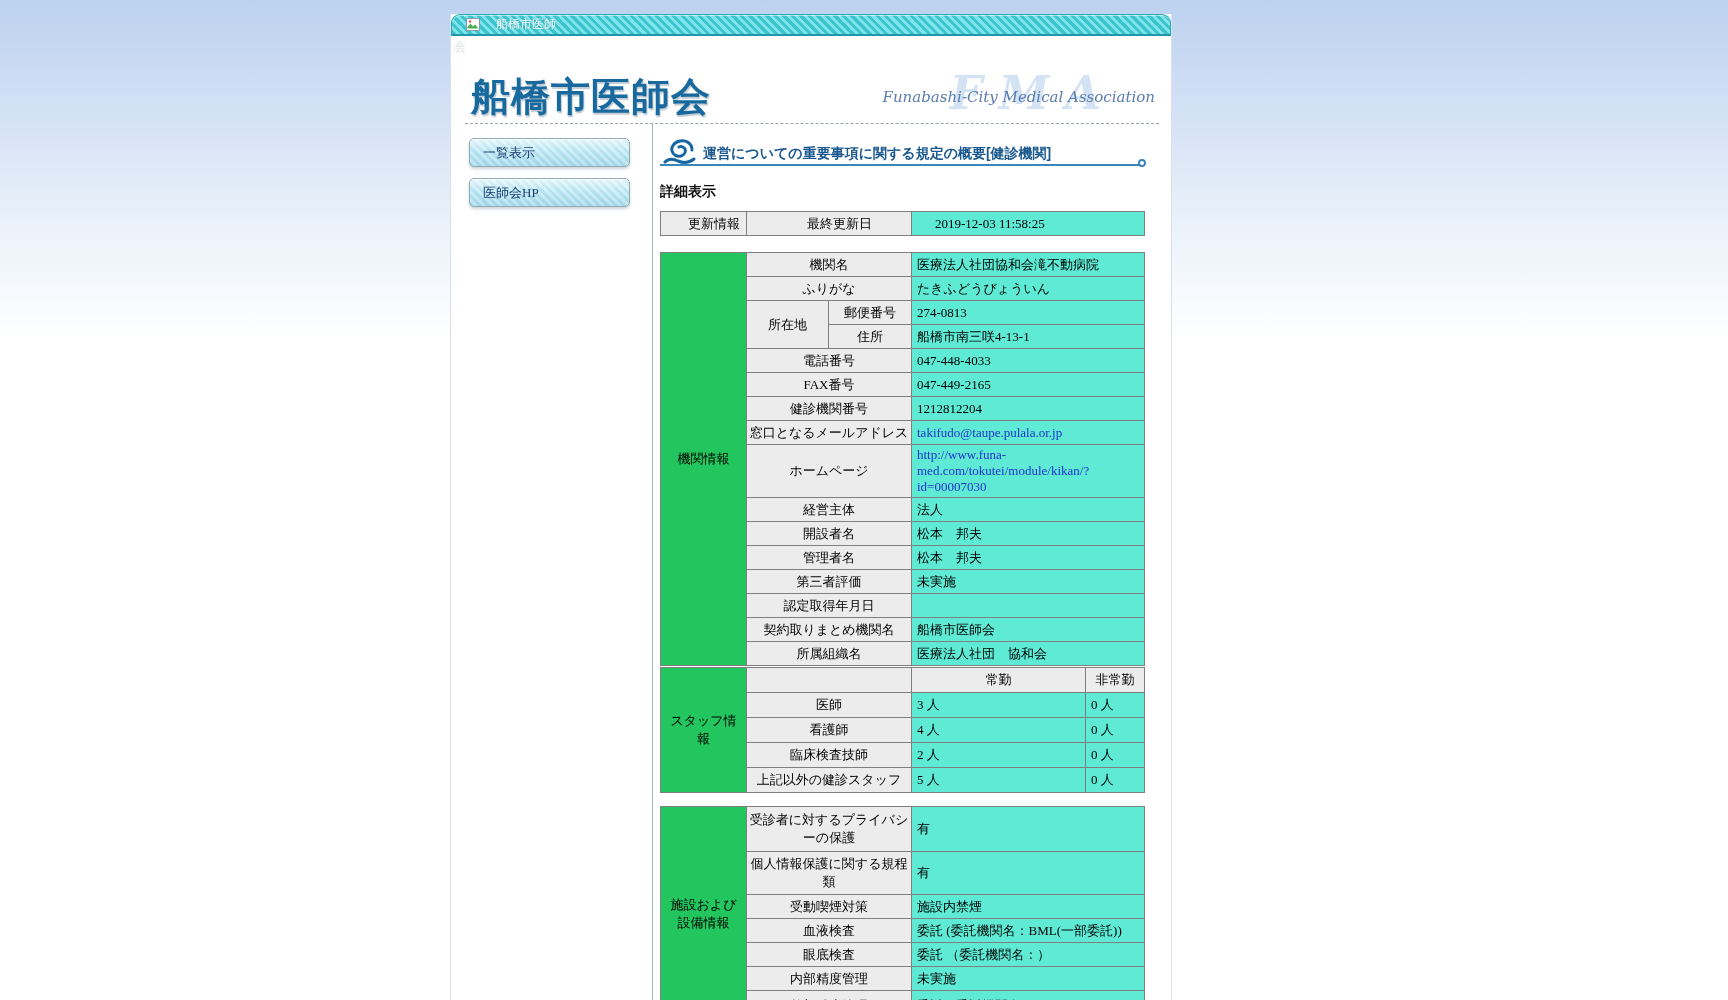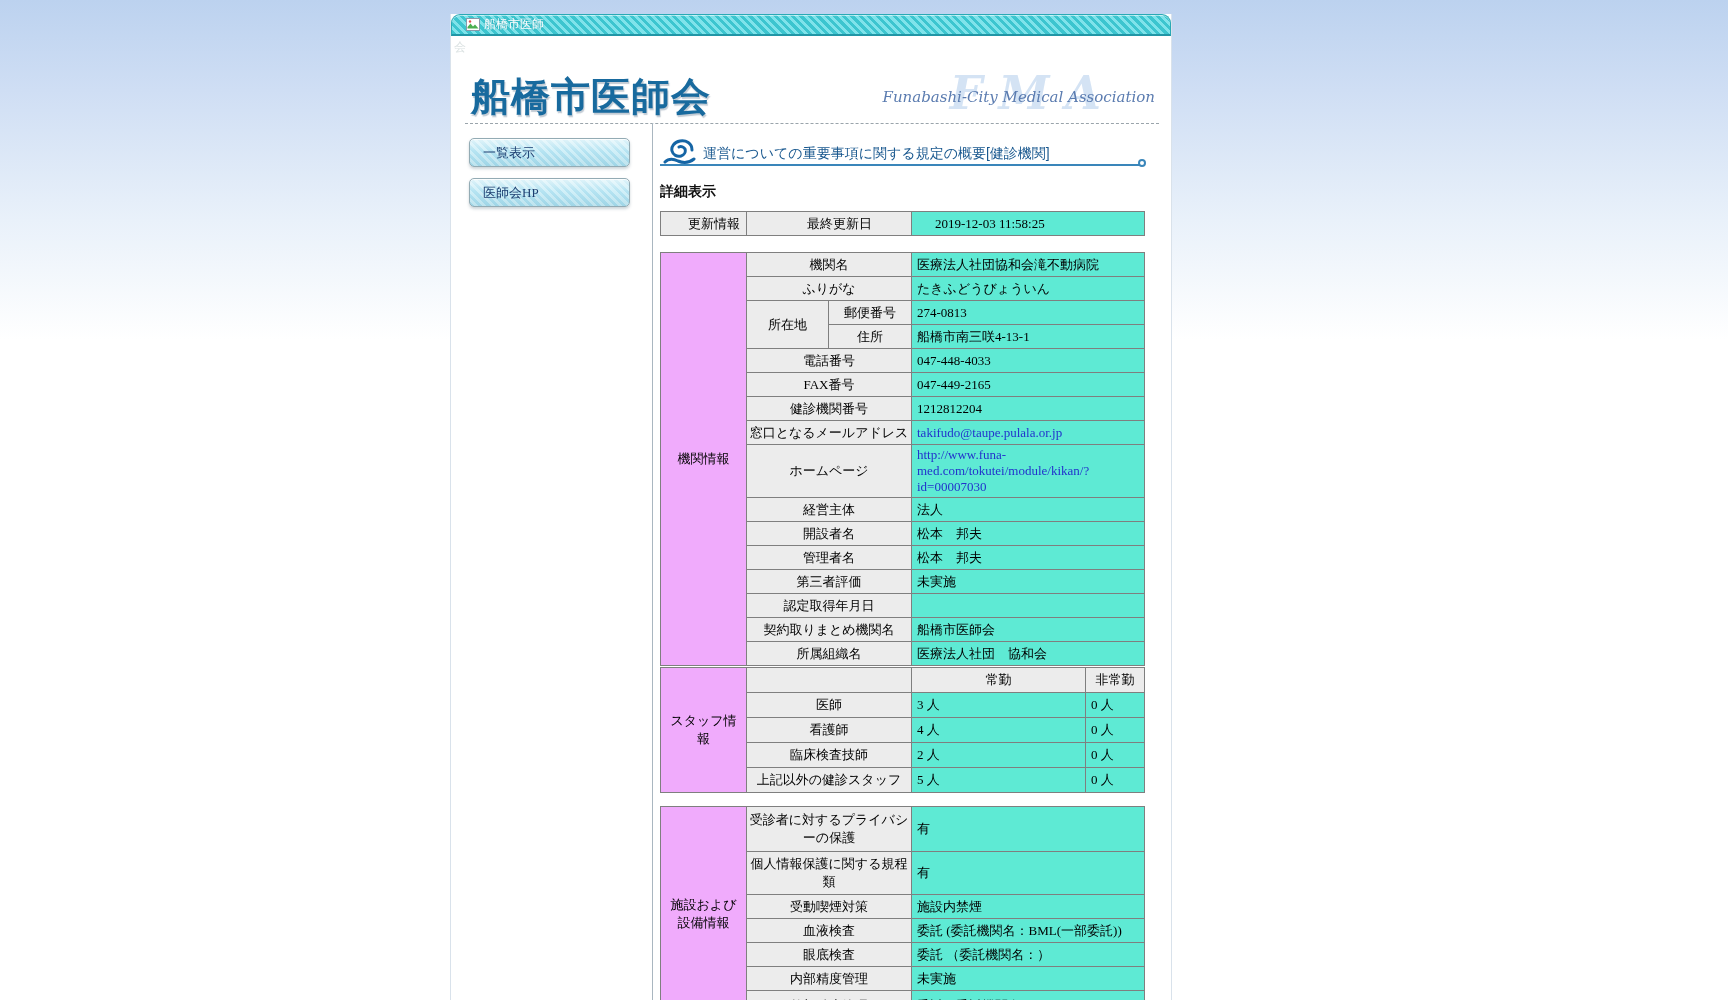--- a/index.html
+++ b/index.html
@@ -15,21 +15,21 @@
     border-right:1px solid rgba(170,190,210,.45);
   }
   
   .topbar {
     position:absolute; left:0; top:0; width:100%; height:22px;
     border-radius:9px 9px 0 0;
     background:repeating-linear-gradient(45deg,#3cc5cf 0 3px,#7fe3ea 3px 6px);
     border:1px solid #2aa9b5; border-bottom:2px solid #2196a6;
     box-shadow:inset 0 1px 0 rgba(255,255,255,.55);
   }
-  .topbar-inner { position:relative; height:100%; display:flex; align-items:center; padding-left:14px; }
+  .topbar-inner { position:relative; height:100%; display:flex; align-items:center; padding-left:14px;gap:12px; }
   .broken-img { width:14px; height:13px; margin-right:4px; flex:0 0 auto; }
   .topbar-alt { color:#ffffff; font-size:12px; font-family:"Liberation Sans",sans-serif; text-shadow:0 0 2px rgba(0,90,110,.4); }
   .alt-overflow {
     position:absolute; left:3px; top:25px; font-size:12px; color:#dbe2e2;
     font-family:"Liberation Sans",sans-serif;
   }
   
   .site-title {
     position:absolute; left:20px; top:56px;
     font-family:"Liberation Sans","DejaVu Sans",sans-serif;
@@ -57,38 +57,38 @@
     box-shadow:0 2px 3px rgba(90,115,130,.3), inset 0 1px 0 rgba(255,255,255,.8);
     display:flex; align-items:center; padding-left:13px; cursor:pointer;
   }
   .side-btn span { font-size:13px; color:#1c3e70;text-align:right; }
   .btn1 { top:124px; } .btn2 { top:164px; }
   
   .wave-icon { position:absolute; left:212px; top:125px; }
   .main-heading {
     position:absolute; left:252px; top:131px;
     font-family:"Liberation Sans","DejaVu Sans",sans-serif;
-    font-size:14px; font-weight:normal; color:#19588f;
+    font-size:14px; font-weight:bold; color:#19588f;
   }
   .heading-line { position:absolute; left:209px; top:150px; width:484px; height:2px; background:#3a86ba; }
   .heading-ring {
     position:absolute; left:687px; top:145px; width:8px; height:8px;
     border:2px solid #3a86ba; border-radius:50%; background:#fff;
   }
   .section-title {
     position:absolute; left:209px; top:169px;
     font-family:"Liberation Sans","DejaVu Sans",sans-serif;
     font-size:14px; font-weight:bold; color:#111;
   }
   
   table.info { border-collapse:collapse; position:absolute; left:209px; table-layout:fixed; width:484px; }
   table.info td { border:1px solid #7f7f7f; font-size:13px; color:#000; vertical-align:middle; }
   td.lbl { background:#ececec; text-align:center; padding:2px 2px; }
   td.val { background:#5eead4; text-align:left; padding:2px 5px; }
-  td.grp { background:#f0abfc; text-align:center; white-space:pre-line; padding:2px 2px; }
+  td.grp { background:#22c55e; text-align:center; white-space:pre-line; padding:2px 2px; }
   .t-update { top:197px; }
   .t-org    { top:238px; }
   .t-staff  { top:653px; }
   .t-fac    { top:792px; }
   .t-update td { height:24px;padding-left:23px; }
   .t-org td { height:24px;margin-left:8px; }
   .t-staff td { height:25px;margin-top:40px; }
   .r46 td { height:45px; } .r44 td { height:43px; } .r24 td { height:24px; } .rcut td { height:30px; }
   a.cell-link { color:#2233cc; text-decoration:none; cursor:pointer; }
 </style>

